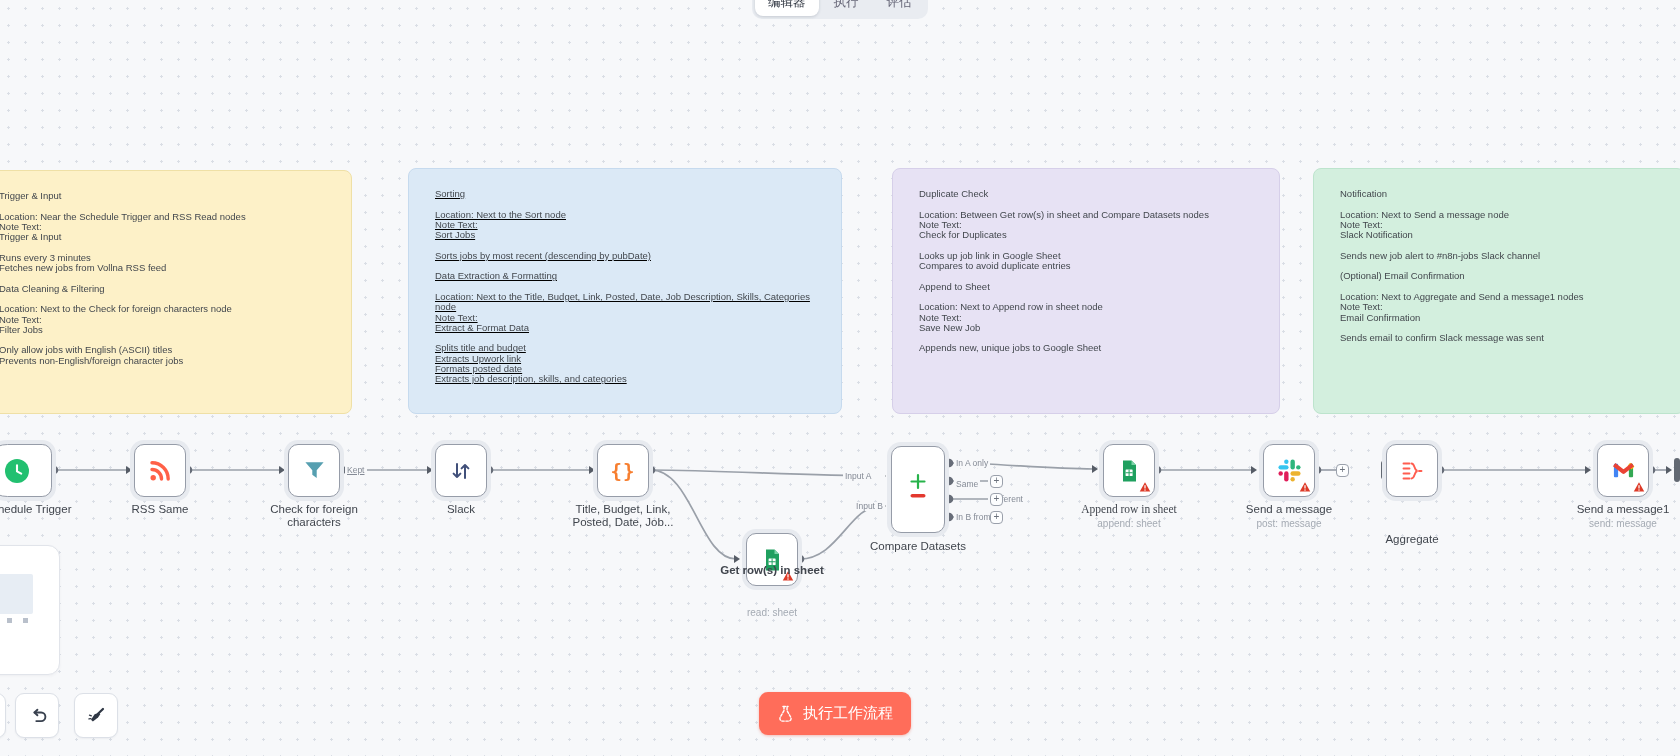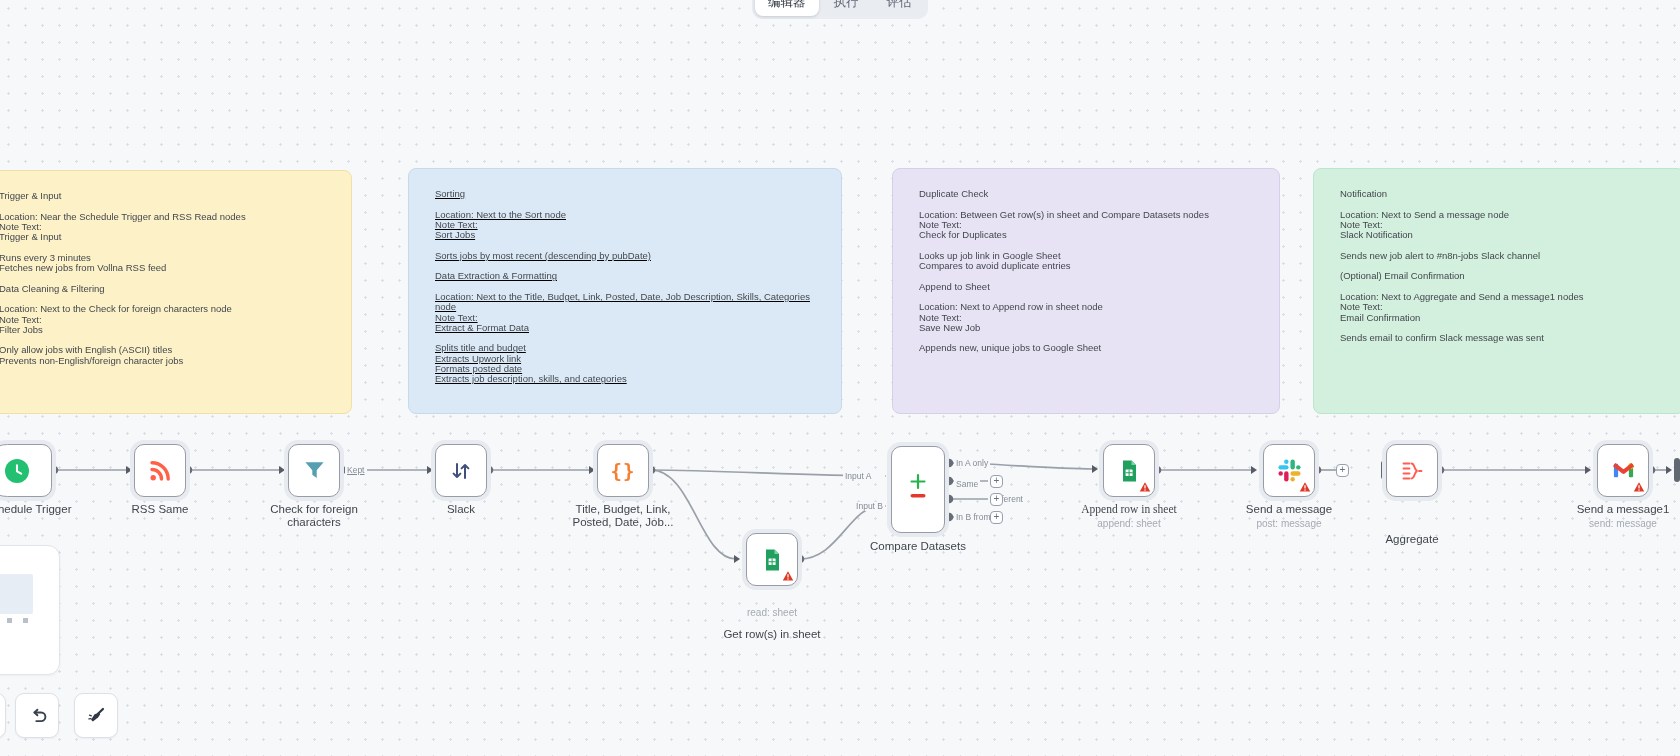--- a/index.html
+++ b/index.html
@@ -314,21 +314,21 @@
         <rect x="7.2" y="5.6" width="1.6" height="4.4" fill="#fff"></rect>
         <rect x="7.2" y="11.2" width="1.6" height="1.7" fill="#fff"></rect>
     </svg>
   </div>
 
   <div class="nlabel" style="left:-57px;top:503px;">Schedule Trigger</div>
   <div class="nlabel" style="left:75px;top:503px;">RSS Same</div>
   <div class="nlabel" style="left:254px;top:503px;width:120px;">Check for foreign characters</div>
   <div class="nlabel" style="left:376px;top:503px;">Slack</div>
   <div class="nlabel" style="left:566px;top:503px;width:114px;">Title, Budget, Link, Posted, Date, Job...</div>
-  <div class="nlabel" style="left:687px;top:628px;">Get row(s) in sheet</div>
+  <div class="nlabel" style="left:687px;top:564px;font-weight:bold;">Get row(s) in sheet</div>
   <div class="nsub" style="left:687px;top:607px;">read: sheet</div>
   <div class="nlabel" style="left:833px;top:540px;">Compare Datasets</div>
   <div class="nlabel" style="left:1044px;top:503px;font-family:Liberation Serif, serif;">Append row in sheet</div>
   <div class="nsub" style="left:1044px;top:518px;">append: sheet</div>
   <div class="nlabel" style="left:1204px;top:503px;">Send a message</div>
   <div class="nsub" style="left:1204px;top:518px;">post: message</div>
   <div class="nlabel" style="left:1327px;top:503px;margin-top:30px;">Aggregate</div>
   <div class="nlabel" style="left:1538px;top:503px;">Send a message1</div>
   <div class="nsub" style="left:1538px;top:518px;">send: message</div>
 
@@ -346,14 +346,20 @@
     </svg>
   </div>
   <div class="canvas-btn" style="left:74px;top:693px;">
     <svg width="19" height="19" viewBox="0 0 20 20">
       <path d="M16.8 3.2l-5.2 5" stroke="#2f3744" stroke-width="2.4" stroke-linecap="round"></path>
       <path d="M12.4 7.2L8 8.8l-3.8 5.6 2 2 5.4-4.2 2.4-3.6z" fill="#2f3744"></path>
       <path d="M4.6 10.4l-2-.8M4.2 13.4l-2.2.2" stroke="#2f3744" stroke-width="1.3" stroke-linecap="round"></path>
     </svg>
   </div>
 
+  <button class="exec-btn">
+    <svg width="17" height="18" viewBox="0 0 18 19">
+      <path d="M6.3 1.5h5.4M7.4 1.5v4.4L3.4 13a2.7 2.7 0 0 0 2.4 4h6.4a2.7 2.7 0 0 0 2.4-4l-4-7.1V1.5" fill="none" stroke="#fff" stroke-width="1.5" stroke-linecap="round" stroke-linejoin="round" stroke-dasharray="2.6 1.7"></path>
+    </svg>
+    <span>执行工作流程</span>
+  </button>
 
 </div>
 
 </body></html>

